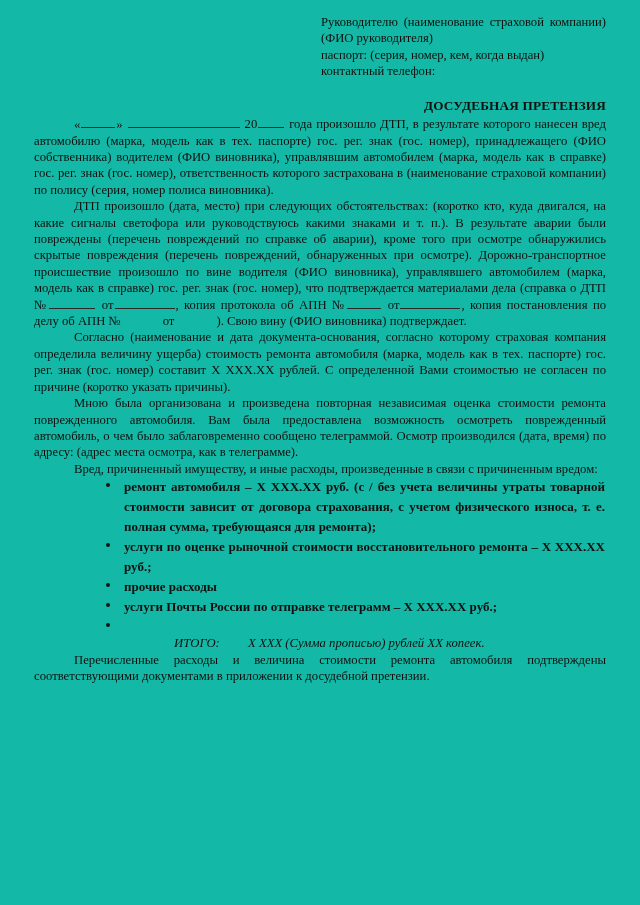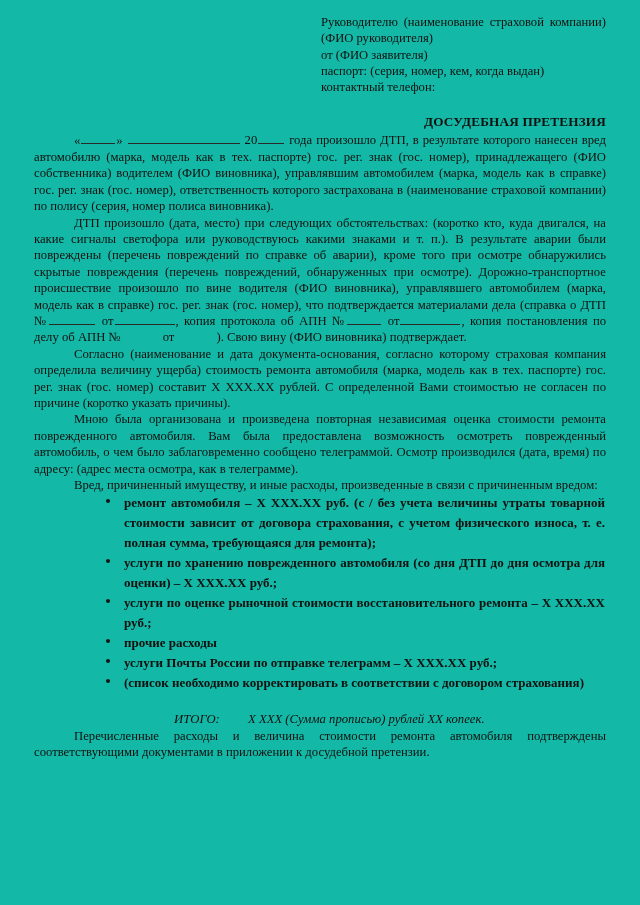--- a/index.html
+++ b/index.html
@@ -121,46 +121,44 @@
   }
 </style>
 </head>
 <body>
 
 <div class="page">
 
   <div class="addressee">
     <span class="ln first">Руководителю (наименование страховой компании)</span>
     <span class="ln">(ФИО руководителя)</span>
-    <span class="ln">от (ФИО заявителя)</span>
     <span class="ln">паспорт: (серия, номер, кем, когда выдан)</span>
     <span class="ln">контактный телефон:</span>
   </div>
 
   <div class="doc-title">ДОСУДЕБНАЯ ПРЕТЕНЗИЯ</div>
 
   <div class="body-text">
 
     <p class="para"><span>«</span><span class="blank b-sm"></span><span>»</span> <span class="blank b-xl"></span> <span>20</span><span class="blank b-xs"></span> <span>года произошло ДТП, в результате которого нанесен вред автомобилю (марка, модель как в тех. паспорте) гос. рег. знак (гос. номер), принадлежащего (ФИО собственника) водителем (ФИО виновника), управлявшим автомобилем (марка, модель как в справке) гос. рег. знак (гос. номер), ответственность которого застрахована в (наименование страховой компании) по полису (серия, номер полиса виновника).</span></p>
 
     <p class="para"><span>ДТП произошло (дата, место) при следующих обстоятельствах: (коротко кто, куда двигался, на какие сигналы светофора или руководствуюсь какими знаками и т. п.). В результате аварии были повреждены (перечень повреждений по справке об аварии), кроме того при осмотре обнаружились скрытые повреждения (перечень повреждений, обнаруженных при осмотре). Дорожно-транспортное происшествие произошло по вине водителя (ФИО виновника), управлявшего автомобилем (марка, модель как в справке) гос. рег. знак (гос. номер), что подтверждается материалами дела (справка о ДТП №</span><span class="blank b-md"></span> <span>от</span><span class="blank b-lg"></span><span>, копия протокола об АПН №</span><span class="blank b-sm"></span> <span>от</span><span class="blank b-lg"></span><span>, копия постановления по делу об АПН №</span><span class="blank b-gap"></span><span>от</span><span class="blank b-gap"></span><span>). Свою вину (ФИО виновника) подтверждает.</span></p>
 
     <p class="para">Согласно (наименование и дата документа-основания, согласно которому страховая компания определила величину ущерба) стоимость ремонта автомобиля (марка, модель как в тех. паспорте) гос. рег. знак (гос. номер) составит X XXX.XX рублей. С определенной Вами стоимостью не согласен по причине (коротко указать причины).</p>
 
     <p class="para">Мною была организована и произведена повторная независимая оценка стоимости ремонта поврежденного автомобиля. Вам была предоставлена возможность осмотреть поврежденный автомобиль, о чем было заблаговременно сообщено телеграммой. Осмотр производился (дата, время) по адресу: (адрес места осмотра, как в телеграмме).</p>
 
     <p class="para">Вред, причиненный имуществу, и иные расходы, произведенные в связи с причиненным вредом:</p>
 
     <ul class="claims">
       <li><span class="dot"></span><span>ремонт автомобиля – X XXX.XX руб. (с / без учета величины утраты товарной стоимости зависит от договора страхования, с учетом физического износа, т. е. полная сумма, требующаяся для ремонта);</span></li>
-      <li><span class="dot"></span><span>услуги по хранению поврежденного автомобиля (со дня ДТП до дня осмотра для оценки) – X XXX.XX руб.;</span></li>
       <li><span class="dot"></span><span>услуги по оценке рыночной стоимости восстановительного ремонта – X XXX.XX руб.;</span></li>
       <li><span class="dot"></span><span>прочие расходы</span></li>
       <li><span class="dot"></span><span>услуги Почты России по отправке телеграмм – X XXX.XX руб.;</span></li>
-      <li><span class="dot"></span><span>(список необходимо корректировать в соответствии с договором страхования)</span></li>
+      <li><span class="dot"></span></li>
     </ul>
 
     <div class="total-row"><span class="lbl">ИТОГО:</span><span>X XXX (Сумма прописью) рублей XX копеек.</span></div>
 
     <p class="para closing">Перечисленные расходы и величина стоимости ремонта автомобиля подтверждены соответствующими документами в приложении к досудебной претензии.</p>
 
   </div>
 </div>
 
 </body></html>

